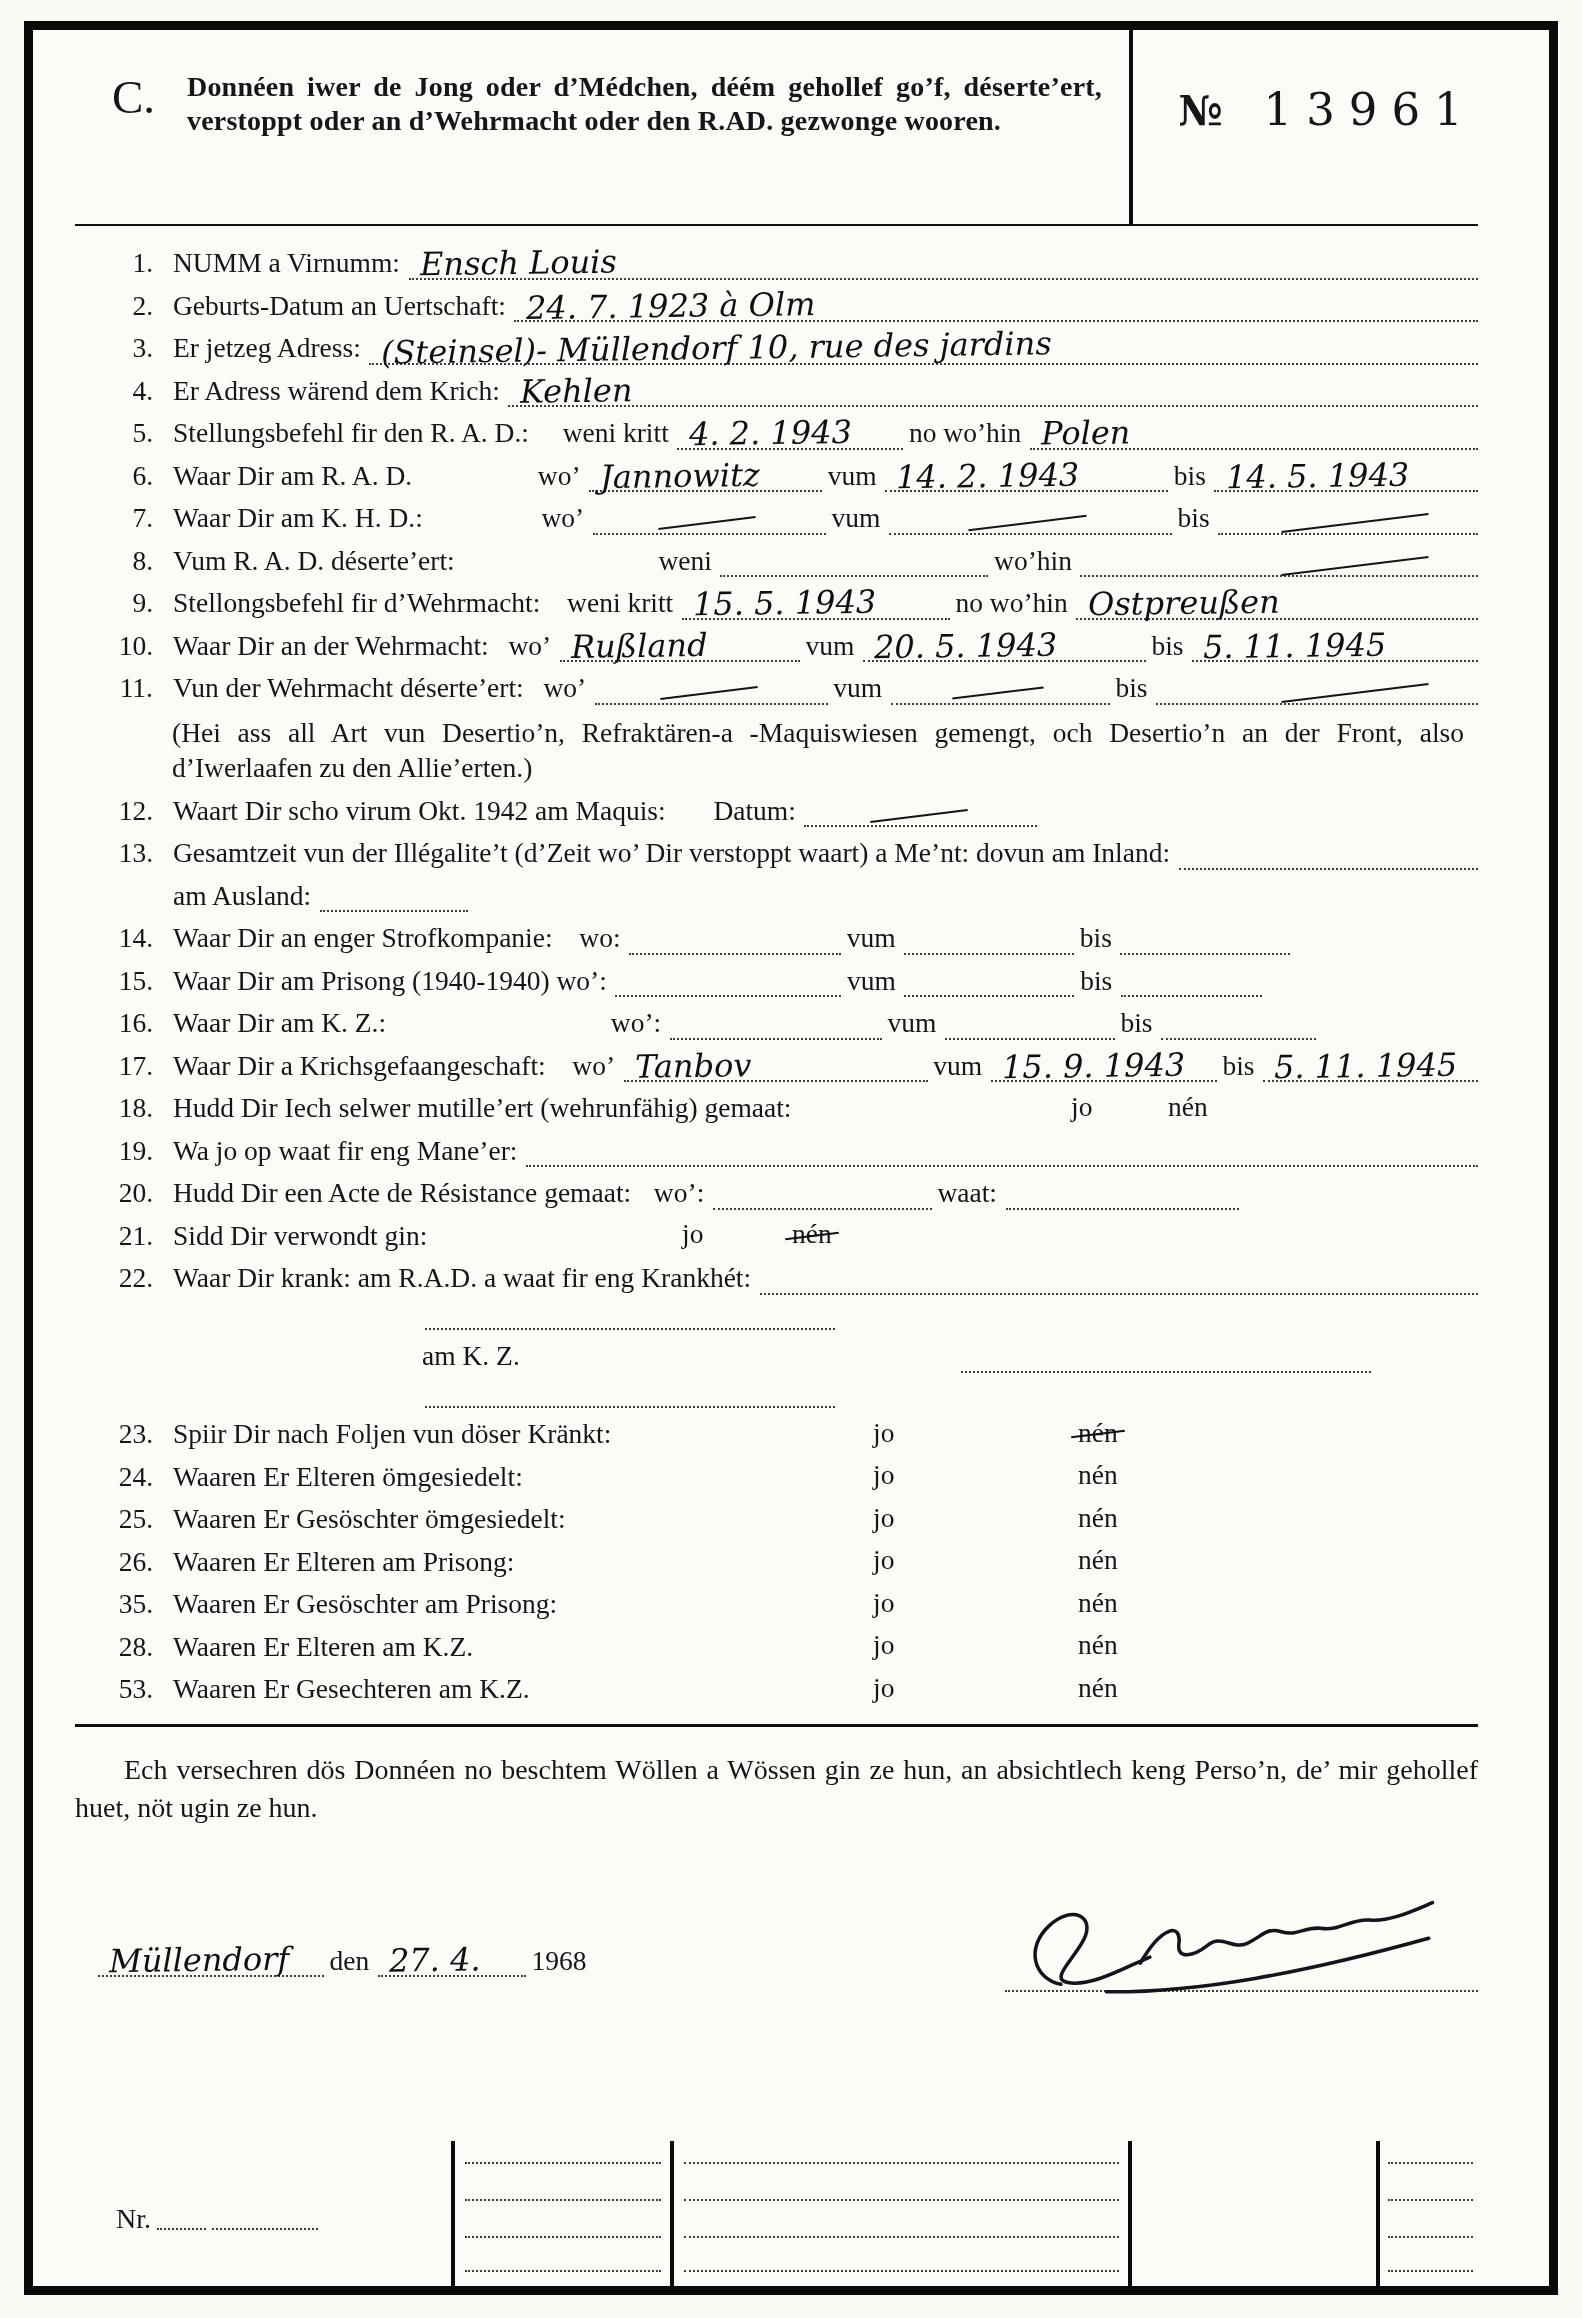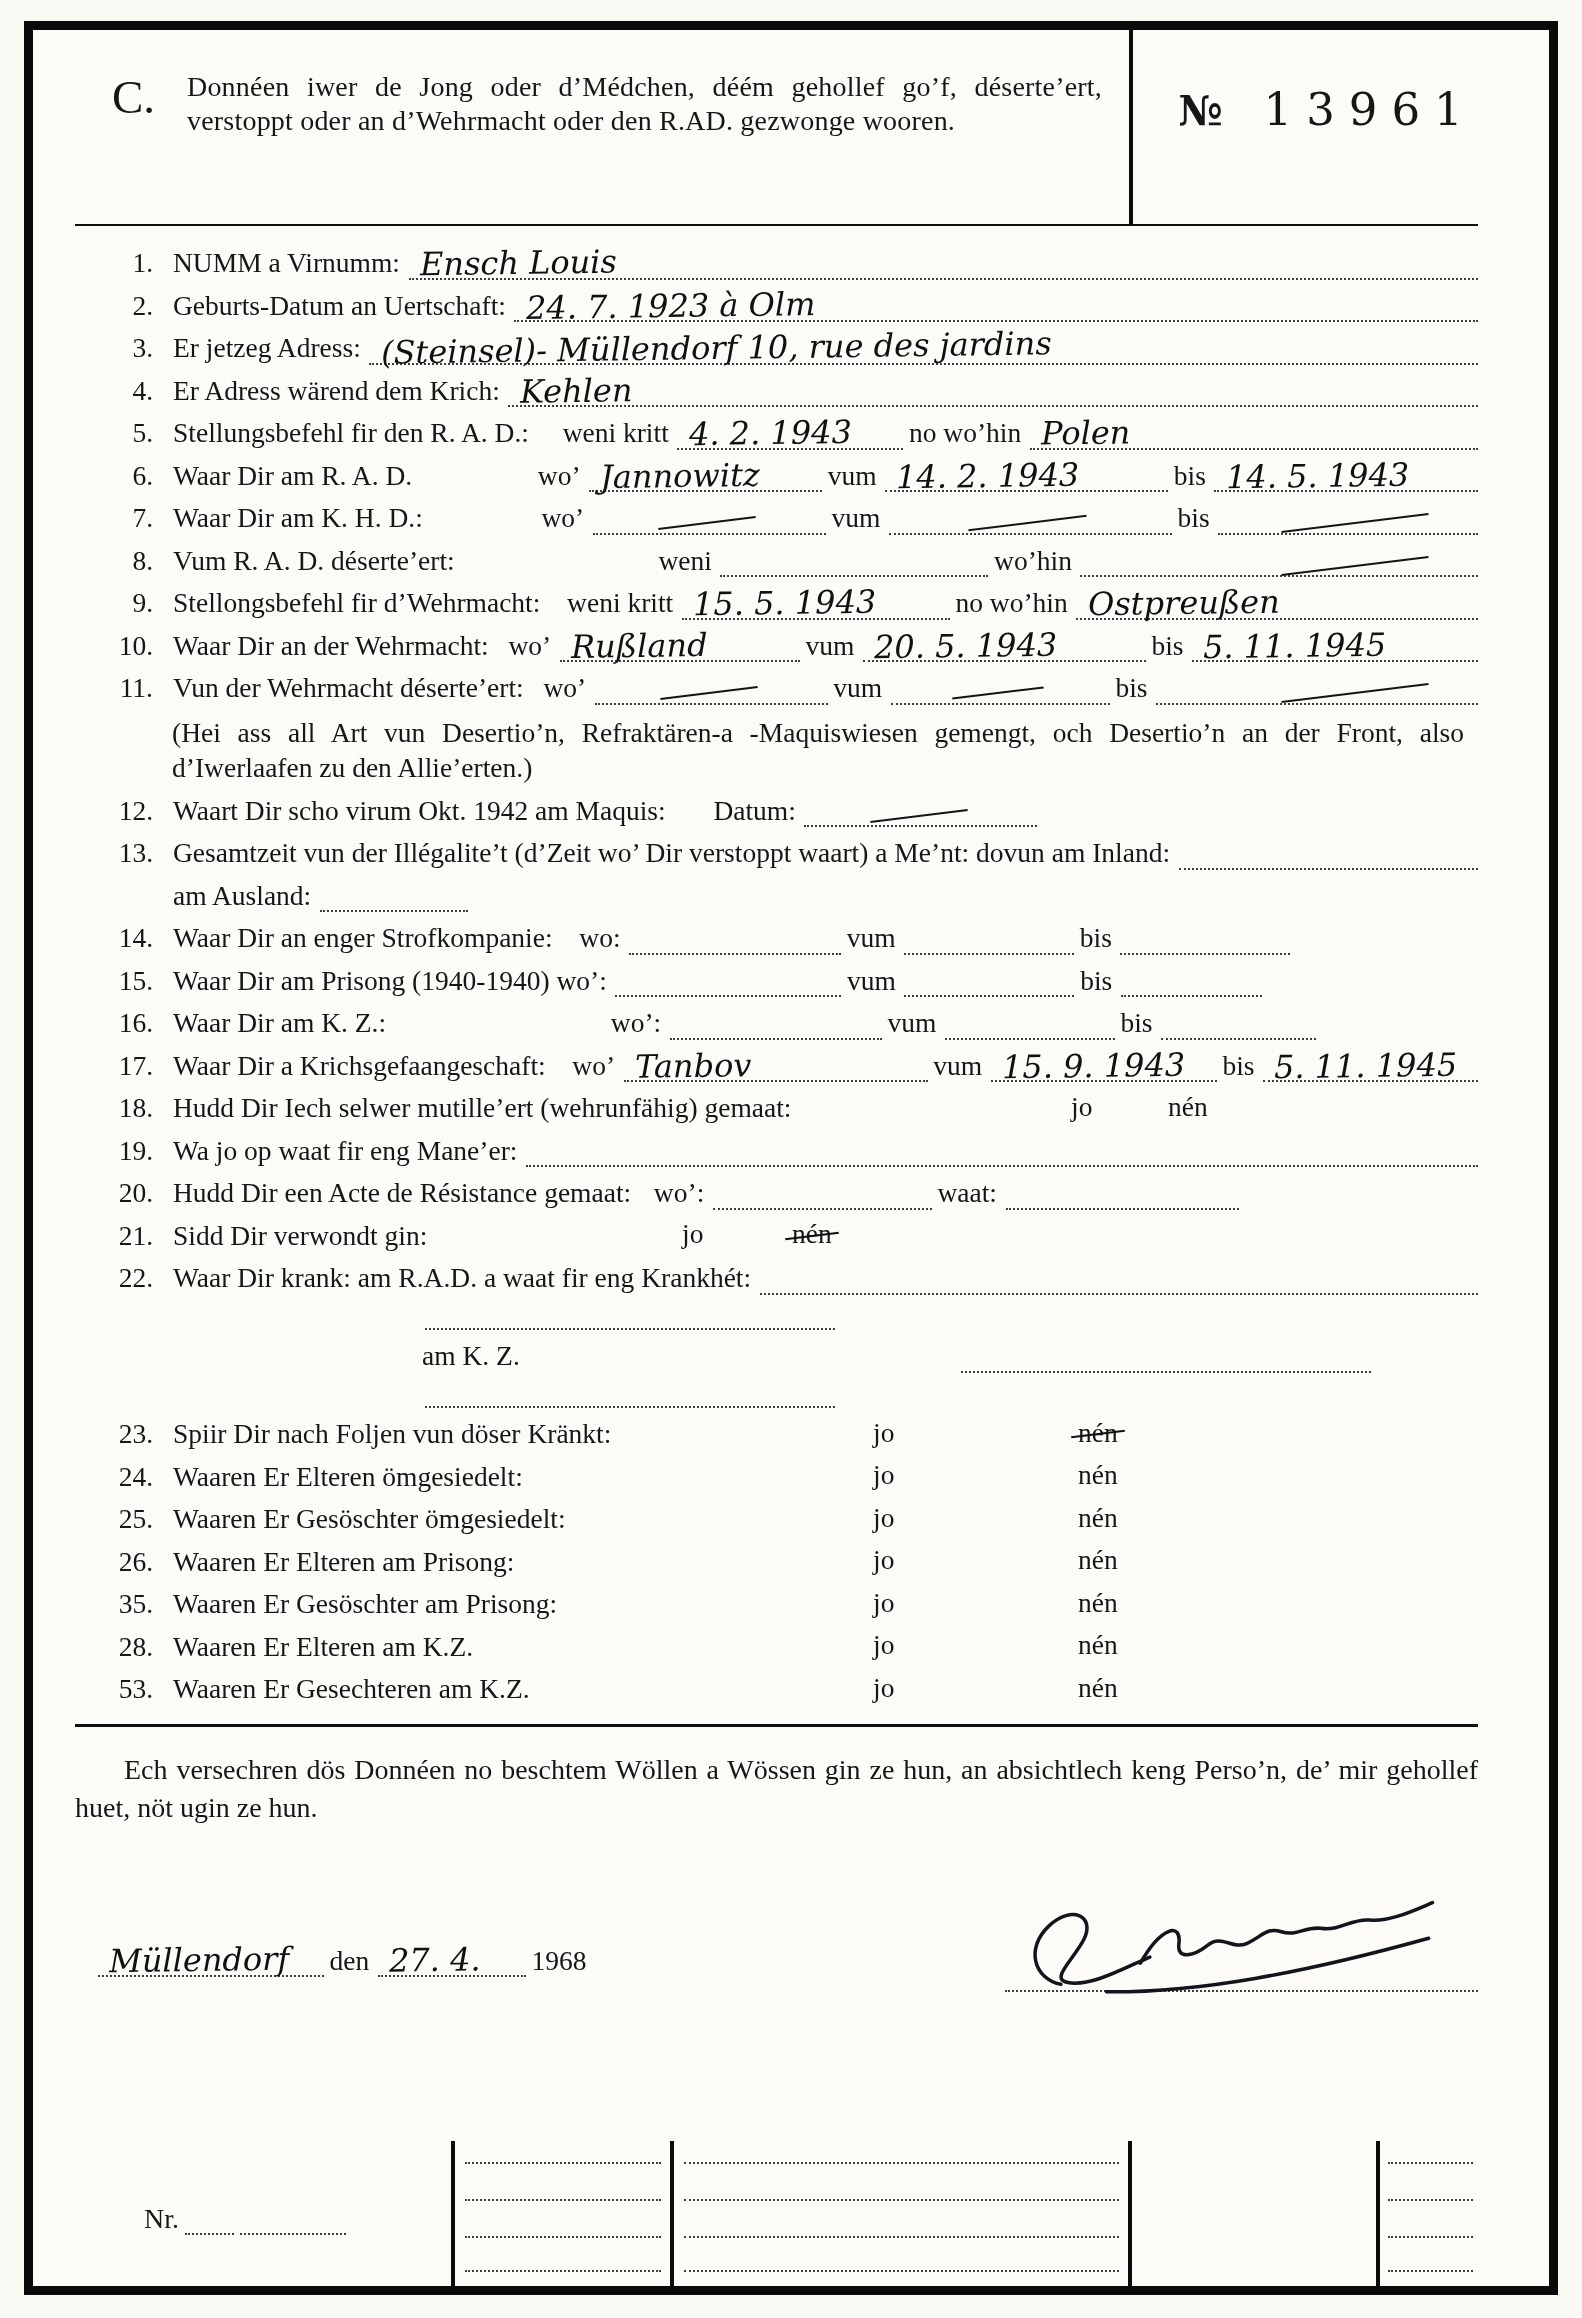--- a/index.html
+++ b/index.html
@@ -8,21 +8,21 @@
     position:relative; width:1582px; height:2319px; margin:0 auto;
     background:#fbfaf5; color:#161616; overflow:hidden;
     font-family:"Liberation Serif","DejaVu Serif",serif;
   }
   .frame { position:absolute; left:24px; right:24px; top:21px; bottom:24px; border:9.2px solid #0a0a0a; background:#fcfbf7; }
   .content { position:absolute; left:42px; right:71px; top:15.5px; }
 
   
   .header { position:relative; min-height:178px; }
   .c-letter { position:absolute; left:37px; top:24px; font-size:47px; }
-  .desc { margin-left:112px; padding-top:24px; width:915px; font-weight:normal; font-size:28px; line-height:1.22; letter-spacing:0.2px; text-align:justify; }
+  .desc { margin-left:112px; padding-top:24px; width:915px; font-weight:bold; font-size:28px; line-height:1.22; letter-spacing:0.2px; text-align:justify; }
   .hdiv { position:absolute; left:1054px; top:-15.5px; width:3.5px; height:194px; background:#0c0c0c; }
   .no-block { position:absolute; left:1103px; top:37px; display:flex; align-items:baseline; gap:41px; font-family:"DejaVu Serif",serif; }
   .no-sign { font-size:41px; font-weight:bold; }
   .no-val { font-size:45px; letter-spacing:14px; }
   .header-rule { height:2.8px; background:#101010; }
 
   
   .items { margin-top:21px; font-size:27.5px; }
   .row { position:relative; display:flex; align-items:flex-end; line-height:32.5px; margin-bottom:10px; }
   .row > :last-child { margin-right:0; }
@@ -49,21 +49,21 @@
   .sig-block { position:absolute; right:0; bottom:17px; width:480px; height:141px; }
   .sig-underline { position:absolute; left:7px; right:0; bottom:17px; border-bottom:2.1px dotted #3c3c3c; }
   .sig-svg { position:absolute; left:0; bottom:4.2px; transform:rotate(-3deg); }
   .sig-svg path { fill:none; stroke:#14141c; stroke-width:5; stroke-linecap:round; }
 
   
   .bottom { position:absolute; left:0; right:0; bottom:0; height:145px; font-size:28px; }
   .vline { position:absolute; top:0; bottom:0; width:3.5px; background:#0b0b0b; }
   .v1 { left:418px; } .v2 { left:637px; } .v3 { left:1095px; } .v4 { left:1343px; }
   .trow { position:absolute; border-top:2.1px dotted #3c3c3c; height:0; }
-  .nr-line { position:absolute; left:83px; top:62px; display:flex; align-items:flex-end; gap:6px;margin-left:28px; }
+  .nr-line { position:absolute; left:83px; top:62px; display:flex; align-items:center; gap:6px; }
   .nr-dots { border-bottom:2.1px dotted #3c3c3c; height:21px; }
   .nd1 { width:49px; } .nd2 { width:106px; }
 </style>
 </head>
 <body>
 
 <div class="page">
   <div class="frame">
     <div class="content">
 

